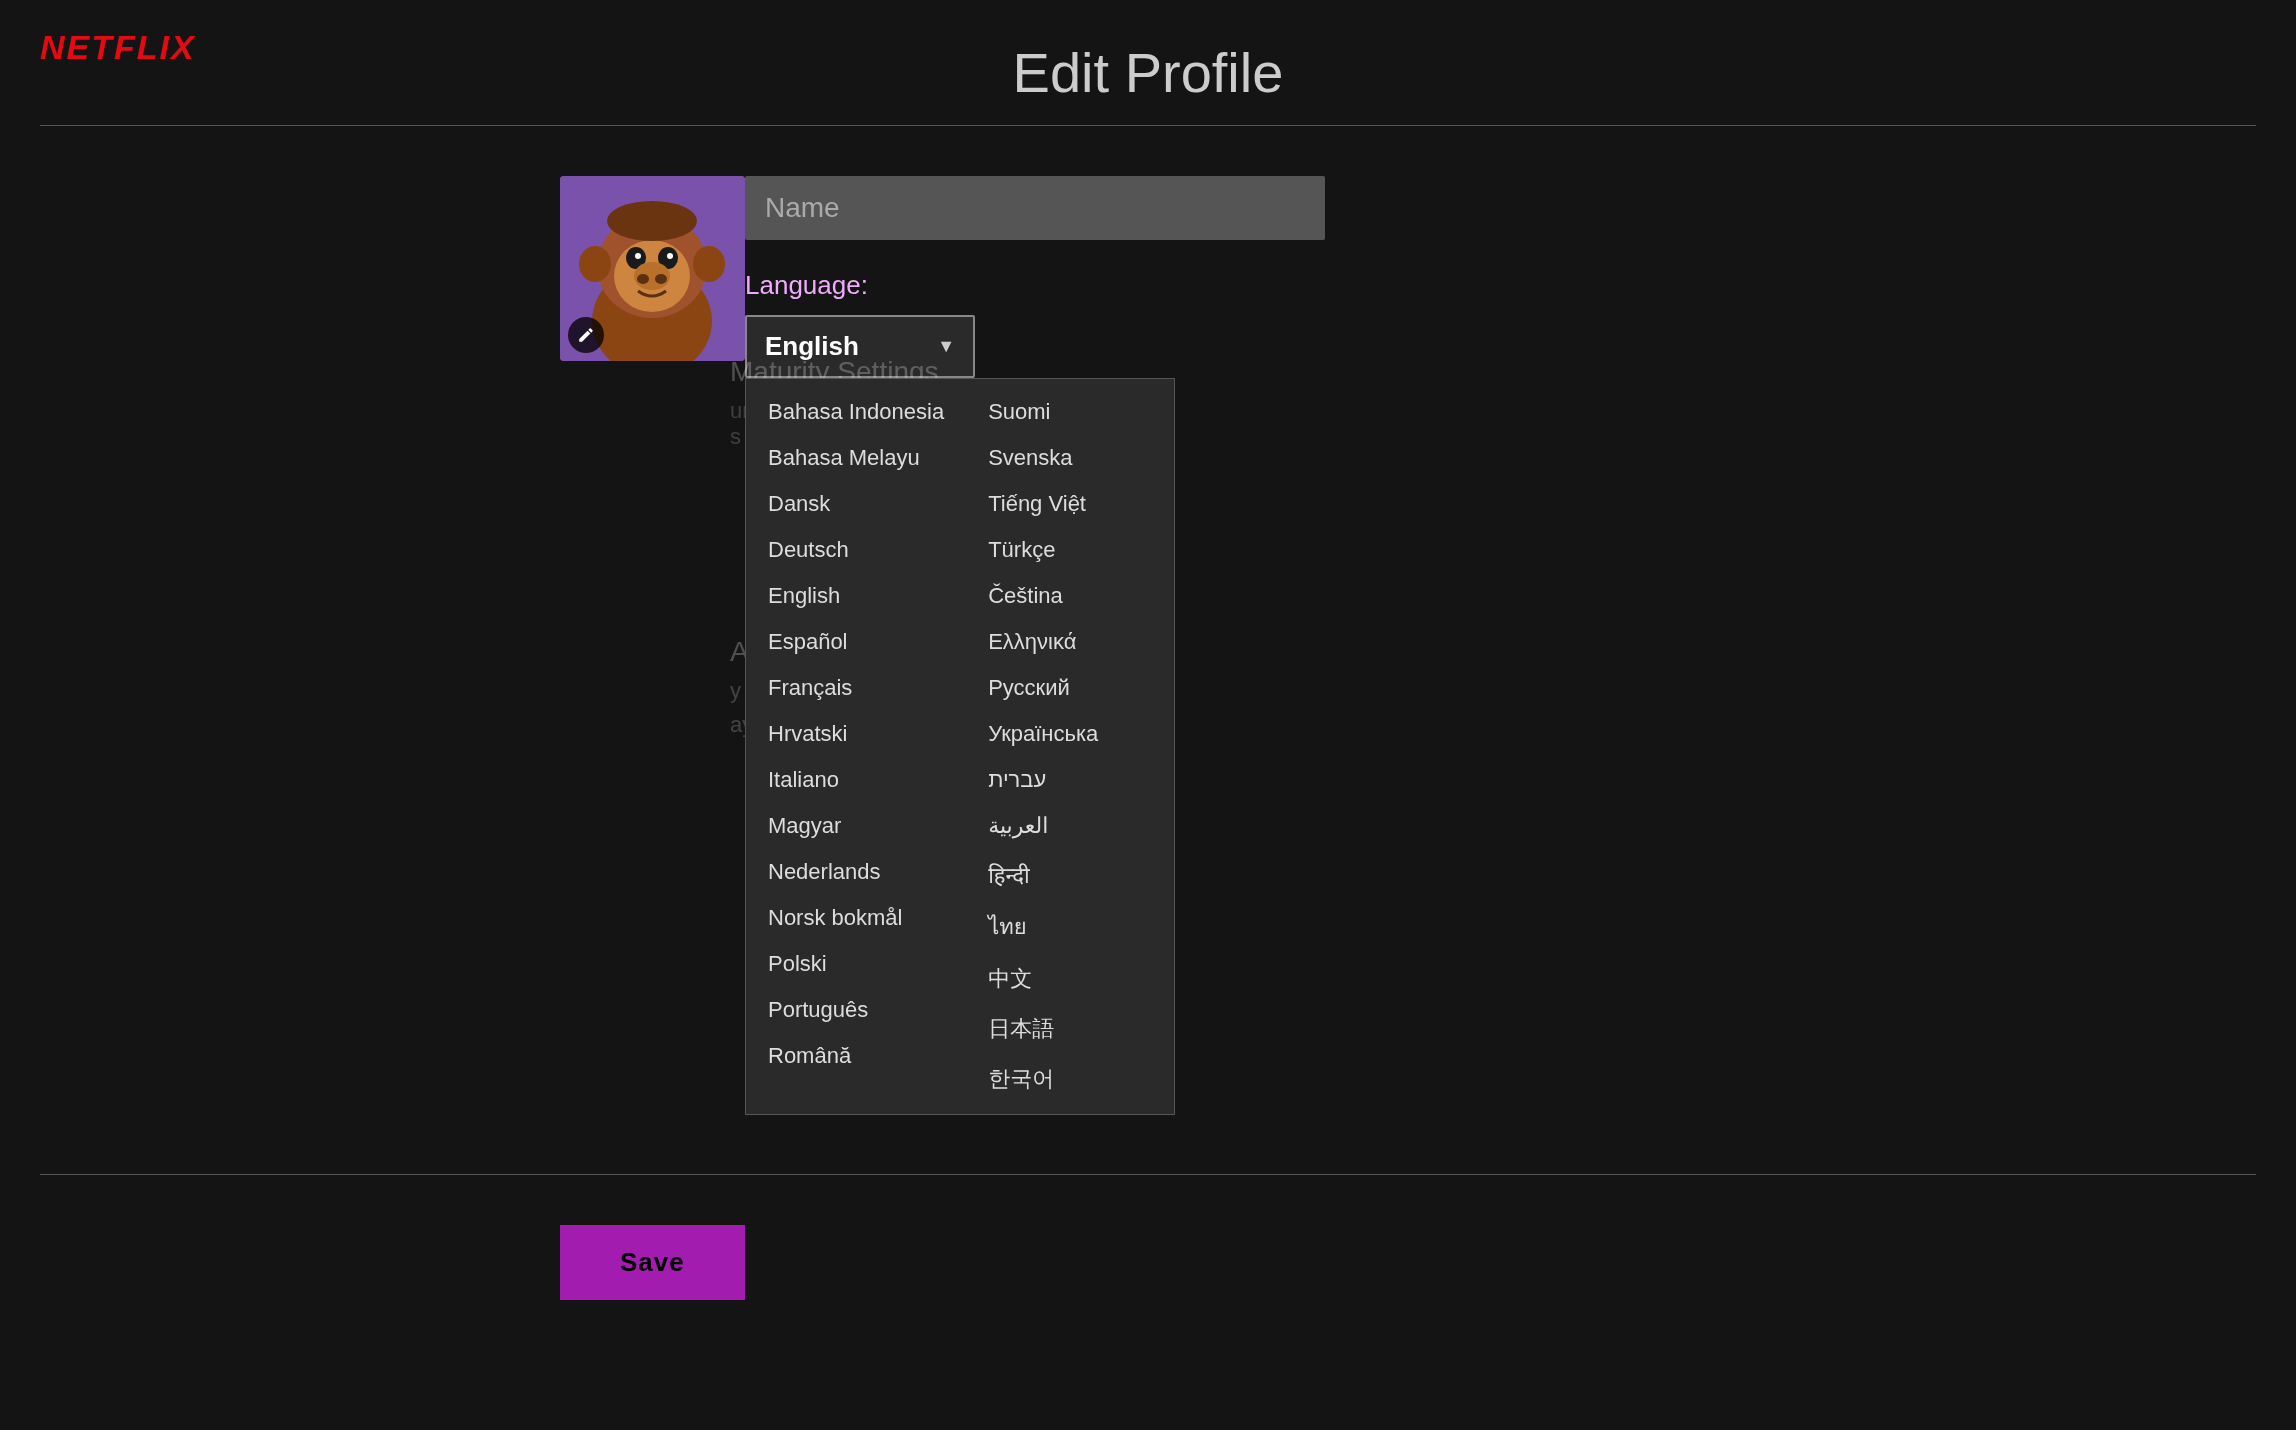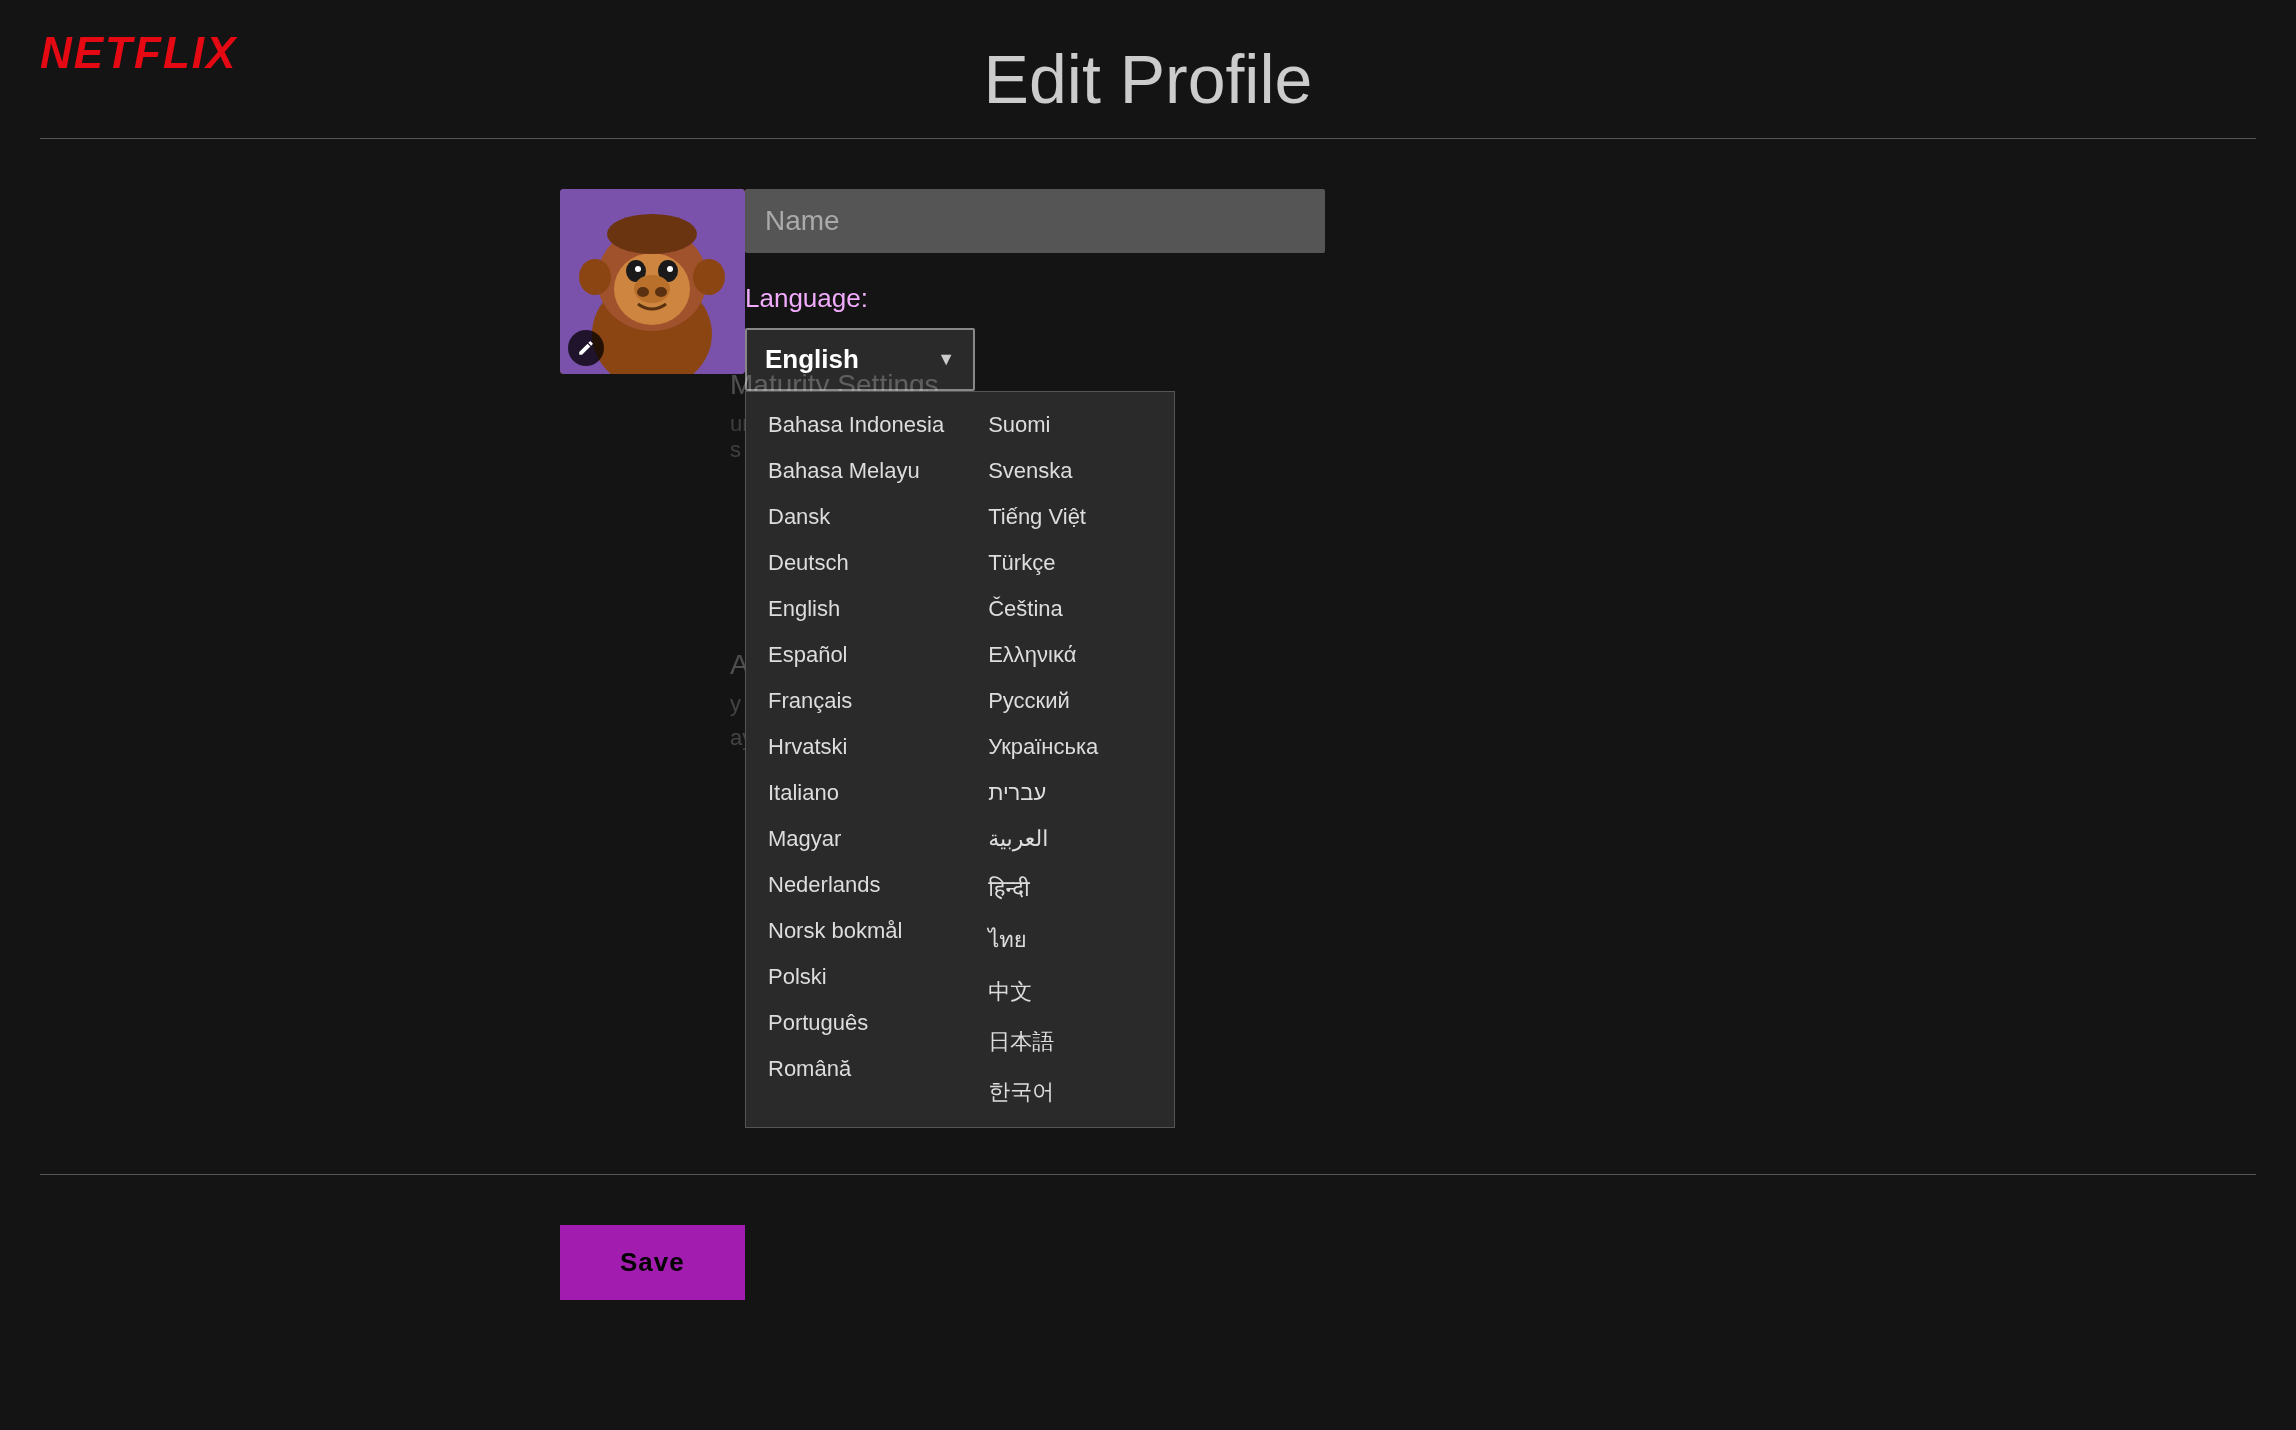--- a/index.html
+++ b/index.html
@@ -14,30 +14,30 @@
       position: relative;
       overflow: hidden;
     }
 
     
     .netflix-logo {
       position: absolute;
       top: 28px;
       left: 40px;
       color: #E50914;
-      font-size: 44px;
+      font-size: 34px;
       font-weight: 900;
       letter-spacing: 2px;
       font-style: italic;
     }
 
     
     .page-title {
       text-align: center;
-      font-size: 68px;
+      font-size: 56px;
       font-weight: 300;
       color: #ccc;
       padding-top: 40px;
       padding-bottom: 20px;
     }
 
     
     .divider {
       border: none;
       border-top: 1px solid #555;

